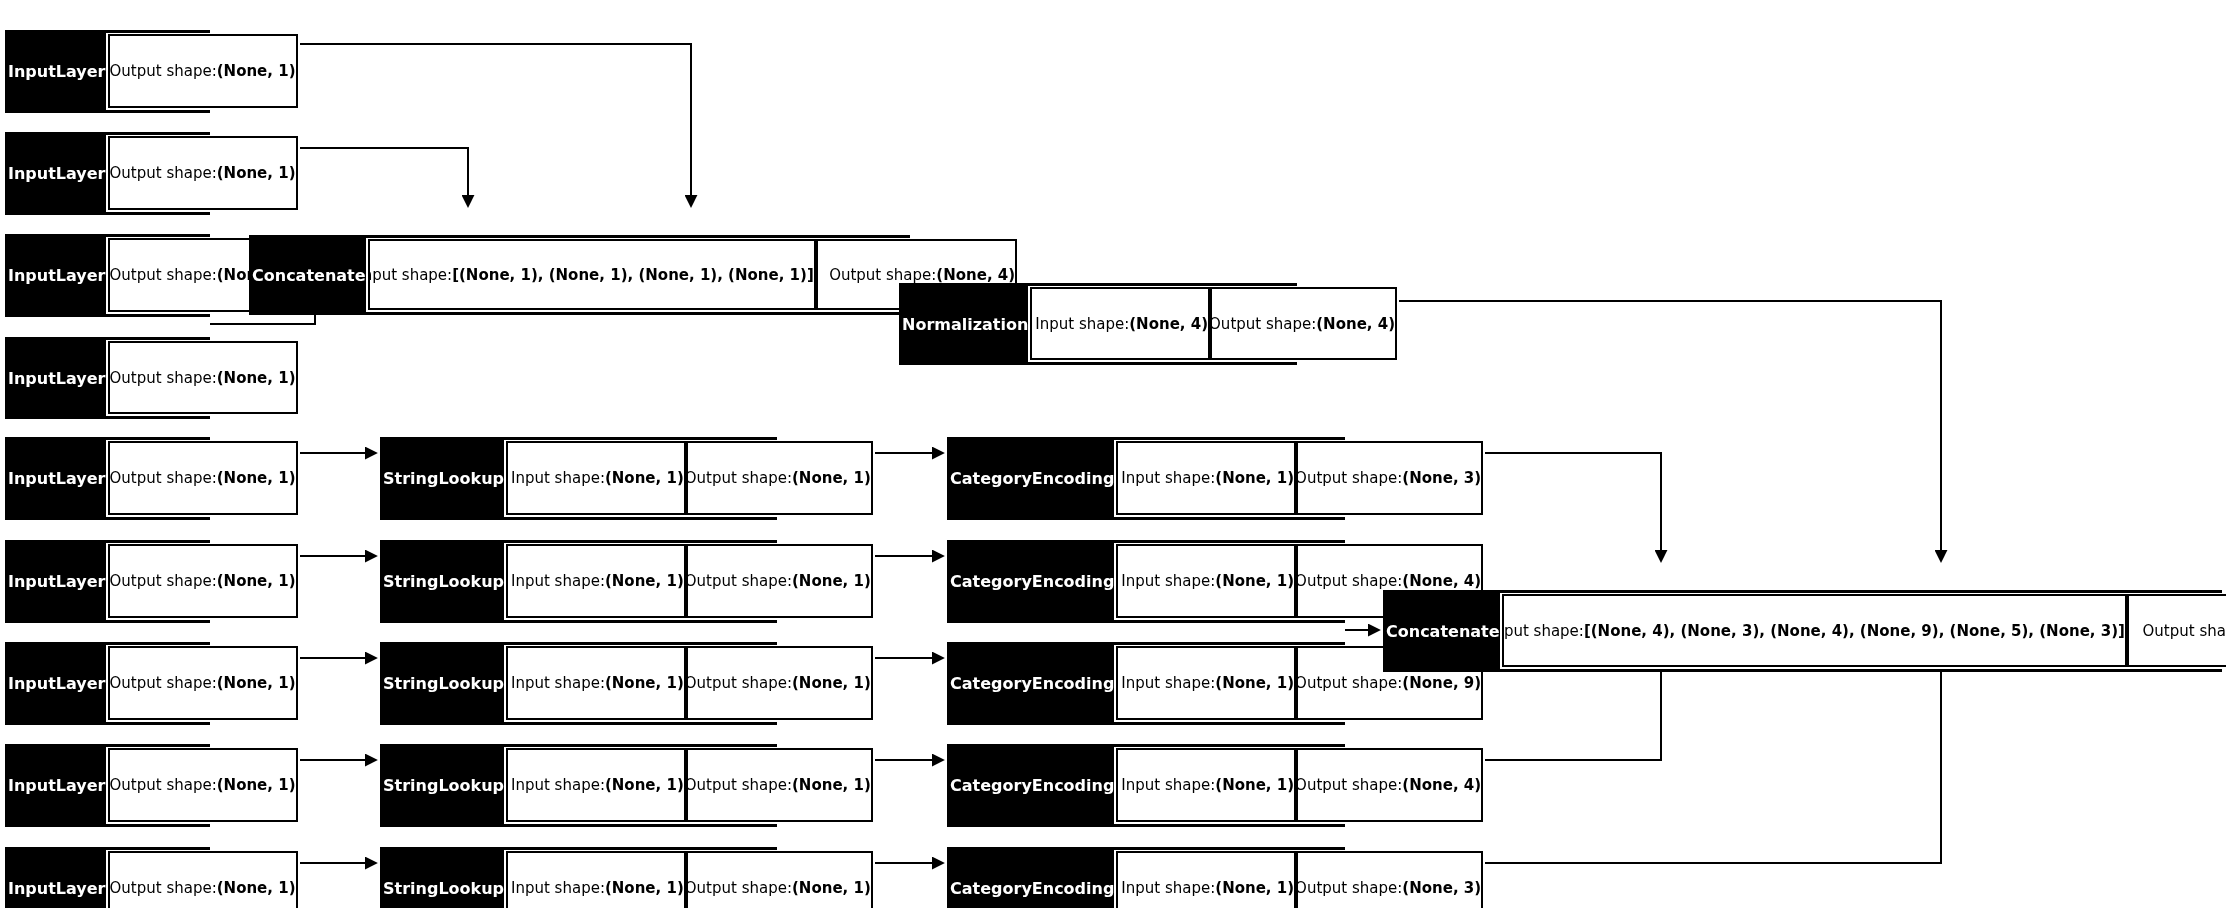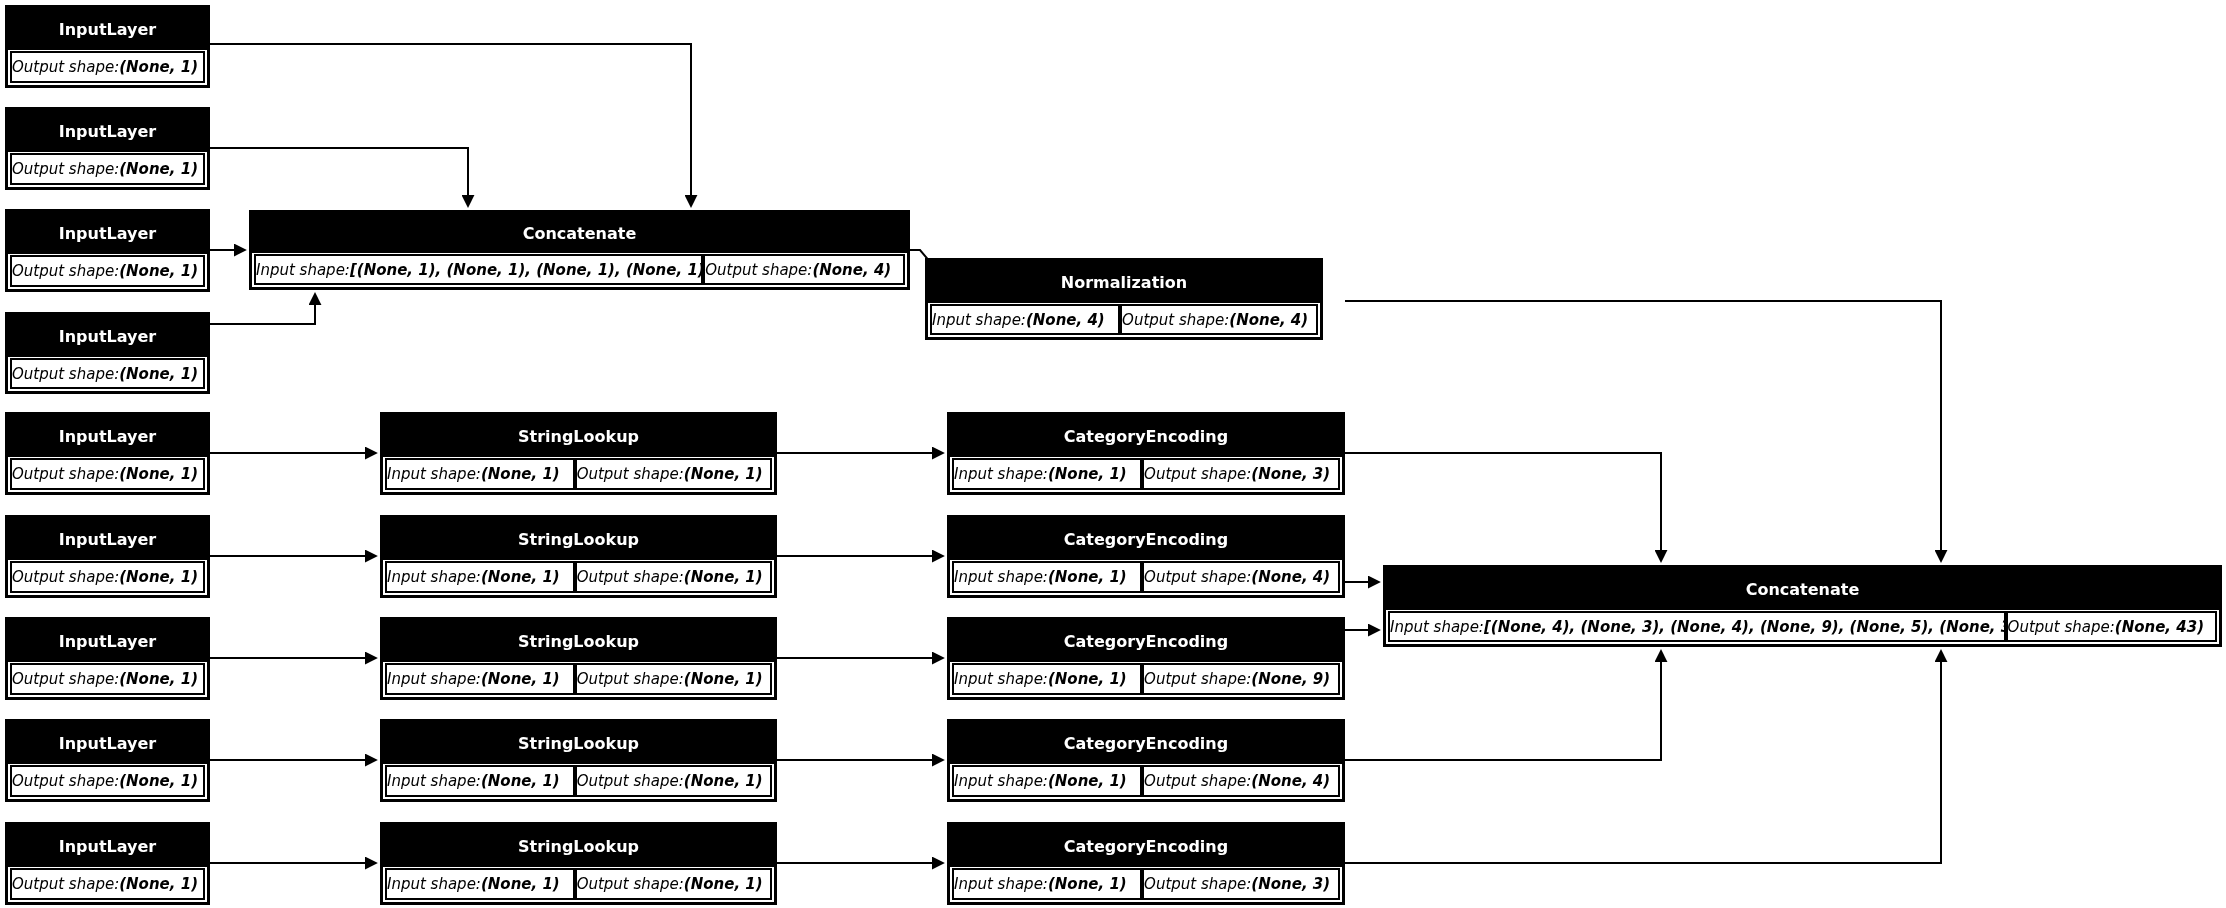--- a/index.html
+++ b/index.html
@@ -9,21 +9,22 @@
     background:#ffffff;
     font-family:"DejaVu Sans", sans-serif;
     overflow:hidden;
   }
   .node{
     position:absolute;
     box-sizing:border-box;
     border:3px solid #000;
     background:#000;
     display:flex;
-    flex-direction:column;
+    flex-direction:row;
+    margin-top:25px;
   }
   .title{
     flex:0 0 42px;
     background:#000;
     color:#fff;
     font-weight:bold;
     font-size:16px;
     display:flex;
     align-items:center;
     justify-content:center;
@@ -37,24 +38,23 @@
   }
   .cell{
     box-sizing:border-box;
     flex:1;
     background:#fff;
     border:2px solid #000;
     color:#000;
     font-size:15px;
     display:flex;
     align-items:center;
-    justify-content:flex-start;
+    justify-content:flex-end;
     white-space:nowrap;
     overflow:hidden;
-    font-style:italic;
   }
   .cell .val{font-weight:bold;}
   .cell .lbl{font-weight:normal;}
   svg.edges{
     position:absolute;
     left:0;top:0;
     width:2226px;height:908px;
     pointer-events:none;
   }
   svg.edges path{
@@ -141,21 +141,21 @@
           <span class="lbl">Input shape: </span>
           <span class="val">[(None, 1), (None, 1), (None, 1), (None, 1)]</span>
         </div>
       <div class="cell">
           <span class="lbl">Output shape: </span>
           <span class="val">(None, 4)</span>
         </div>
     </div>
   </div>
 
-  <div class="node" style="left:925px;top:258px;width:398px;height:82px">
+  <div class="node" style="left:899px;top:258px;width:398px;height:82px">
     <div class="title">Normalization</div>
     <div class="cells">
       <div class="cell" style="flex:0 0 49%">
           <span class="lbl">Input shape: </span>
           <span class="val">(None, 4)</span>
         </div>
       <div class="cell">
           <span class="lbl">Output shape: </span>
           <span class="val">(None, 4)</span>
         </div>

